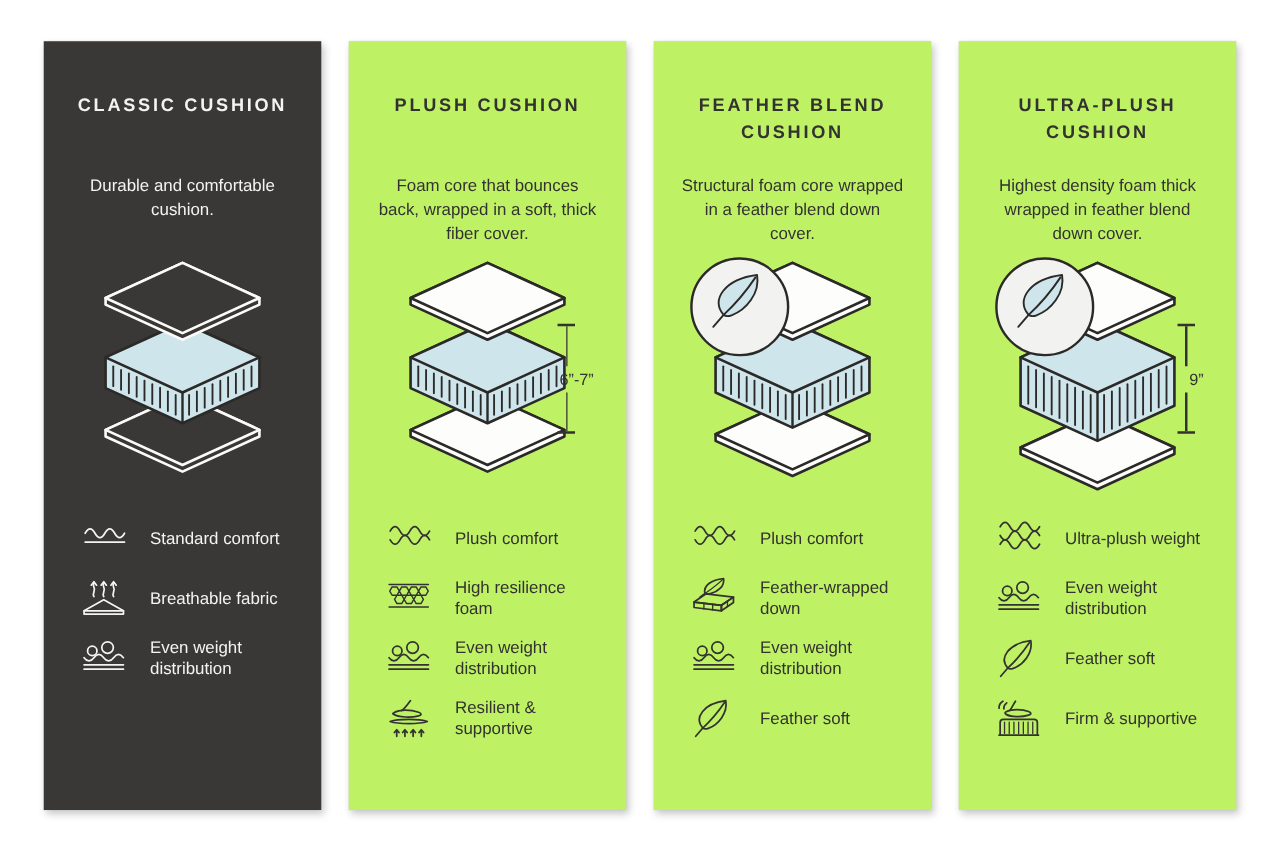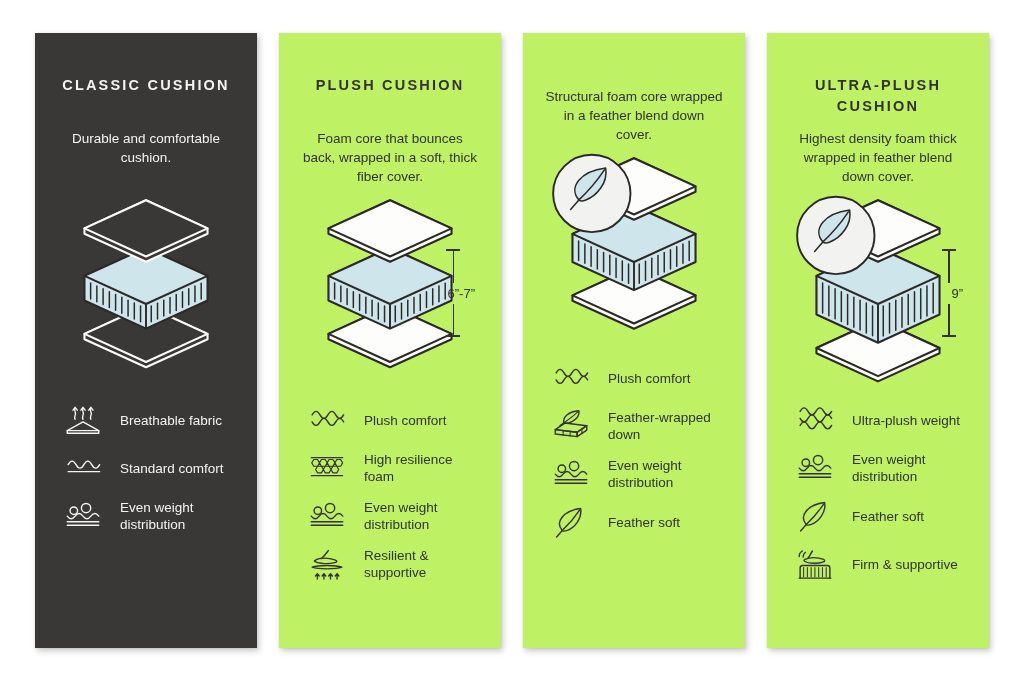--- a/index.html
+++ b/index.html
@@ -12,21 +12,21 @@
     width:222px;height:615px;box-sizing:border-box;padding:42px 22px 0;
     box-shadow:2px 3px 6px rgba(0,0,0,.22), 0 0 1px rgba(0,0,0,.15);
   }
   .card.dark{background:#3a3836;color:#f4f3f1;}
   .card.light{background:#bef264;color:#333230;}
   .title{
     margin:0;font-size:14.5px;font-weight:bold;letter-spacing:2.2px;
     text-align:center;line-height:1.45;height:42px;
   }
   .desc{
-    margin:12px auto 0;font-size:13.5px;line-height:1.42;text-align:center;
+    margin:22px auto 0;font-size:13.5px;line-height:1.42;text-align:center;
     max-width:184px;height:62px;
   }
   .illo{position:relative;height:192px;margin-top:4px;}
   .cushion{display:block;margin:0 auto;width:176px;height:189px;}
   .measure{
     position:absolute;right:4px;top:54px;height:88px;
     display:flex;flex-direction:column;align-items:center;
   }
   .cap{width:14px;height:2px;background:currentColor;}
   .vline{flex:1;width:1.5px;background:currentColor;}
@@ -80,40 +80,40 @@
             <polygon points="30,38 100,6 170,38 170,44 100,76 30,44" fill="#3a3836" stroke="#fbfaf8" stroke-width="2.4" stroke-linejoin="round"></polygon>
             <polygon points="100,6 170,38 100,70 30,38" fill="#3a3836" stroke="#fbfaf8" stroke-width="2.4" stroke-linejoin="round"></polygon>
           </g>
         </svg>
 
     </div>
     <ul class="features">
         <li class="feat">
           <span class="fico">
             <svg viewBox="0 0 48 40">
+              <path d="M7 15 q4.5 -8 9 0 t9 0 t9 0 t9 0"></path>
+              <path d="M7 23 L43 23"></path>
+            </svg>
+          </span>
+          <span class="flabel">Standard comfort</span>
+        </li>
+        <li class="feat">
+          <span class="fico">
+            <svg viewBox="0 0 48 40">
               <path d="M6 31 L24 21 L42 31 Z"></path>
               <path d="M6 31 L6 34 L42 34 L42 31"></path>
               <path d="M15 18 C13 15 17 12.5 15 9.5 C14 8 14.6 6.3 15 5.2"></path>
               <path d="M12.6 7.6 L15 4.4 L17.4 7.6"></path>
               <path d="M24 18 C22 15 26 12.5 24 9.5 C23 8 23.6 6.3 24 5.2"></path>
               <path d="M21.6 7.6 L24 4.4 L26.4 7.6"></path>
               <path d="M33 18 C31 15 35 12.5 33 9.5 C32 8 32.6 6.3 33 5.2"></path>
               <path d="M30.6 7.6 L33 4.4 L35.4 7.6"></path>
             </svg>
           </span>
           <span class="flabel">Breathable fabric</span>
-        </li>
-        <li class="feat">
-          <span class="fico">
-            <svg viewBox="0 0 48 40">
-              <path d="M7 15 q4.5 -8 9 0 t9 0 t9 0 t9 0"></path>
-              <path d="M7 23 L43 23"></path>
-            </svg>
-          </span>
-          <span class="flabel">Standard comfort</span>
         </li>
         <li class="feat">
           <span class="fico">
             <svg viewBox="0 0 48 40">
               <circle cx="13.5" cy="12.8" r="4.3"></circle>
               <circle cx="27.5" cy="9.8" r="5.3"></circle>
               <path d="M6 19 q4.5 6 9 0 t9 0 t9 0 t9 0"></path>
               <path d="M6 25.5 L42 25.5"></path>
               <path d="M6 29.5 L42 29.5"></path>
             </svg>
@@ -208,20 +208,21 @@
               <path d="M20.5 36 L20.5 30.5 M18.4 32.6 L20.5 30 L22.6 32.6"></path>
               <path d="M28 36 L28 30.5 M25.9 32.6 L28 30 L30.1 32.6"></path>
               <path d="M35.5 36 L35.5 30.5 M33.4 32.6 L35.5 30 L37.6 32.6"></path>
             </svg>
           </span>
           <span class="flabel">Resilient &amp; supportive</span>
         </li>
       </ul>
   </section>
     <section class="card light">
+    <h2 class="title">FEATHER BLEND CUSHION</h2>
     <p class="desc">Structural foam core wrapped in a feather blend down cover.</p>
     <div class="illo">
       <svg class="cushion" viewBox="0 0 200 215">
           <g>
             <polygon points="30,162 100,130 170,162 170,168 100,200 30,168" fill="#fdfdfc" stroke="#2b2a28" stroke-width="2.4" stroke-linejoin="round"></polygon>
             <polygon points="100,130 170,162 100,194 30,162" fill="#fdfdfc" stroke="#2b2a28" stroke-width="2.4" stroke-linejoin="round"></polygon>
           </g>
           <g>
             <polygon points="30,92 100,60 170,92 170,124 100,156 30,124" fill="#cfe5ec" stroke="#2b2a28" stroke-width="2.4" stroke-linejoin="round"></polygon>
             <polygon points="100,60 170,92 100,124 30,92" fill="#cfe5ec" stroke="#2b2a28" stroke-width="2.4" stroke-linejoin="round"></polygon>

